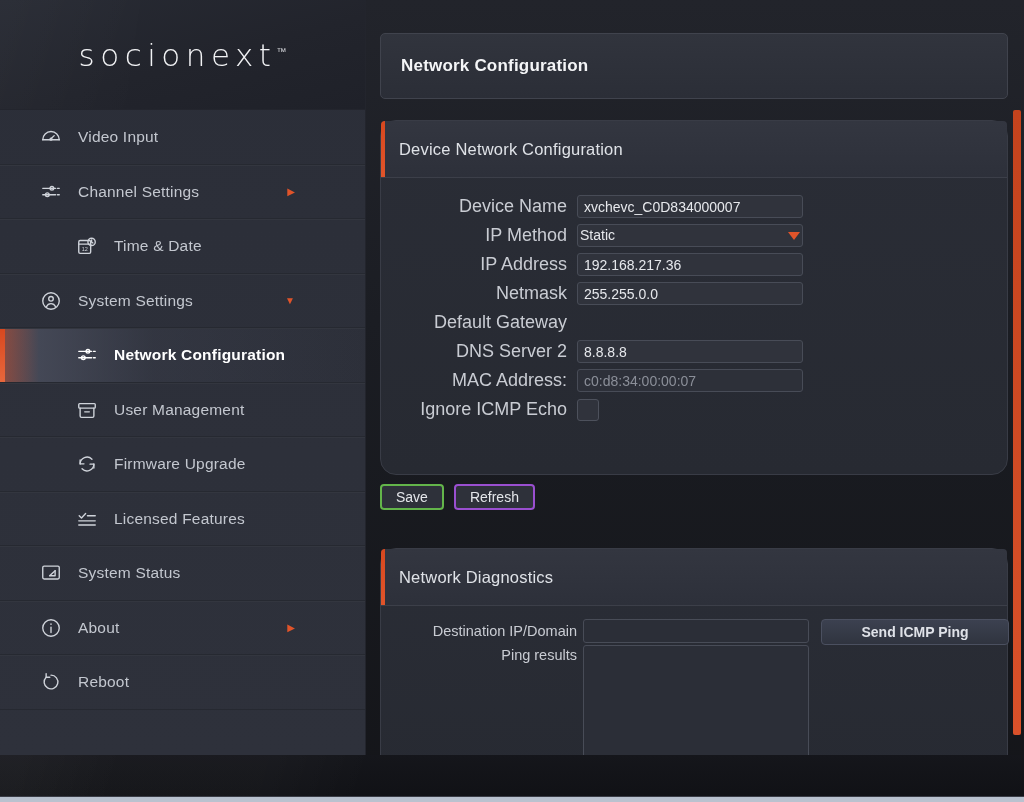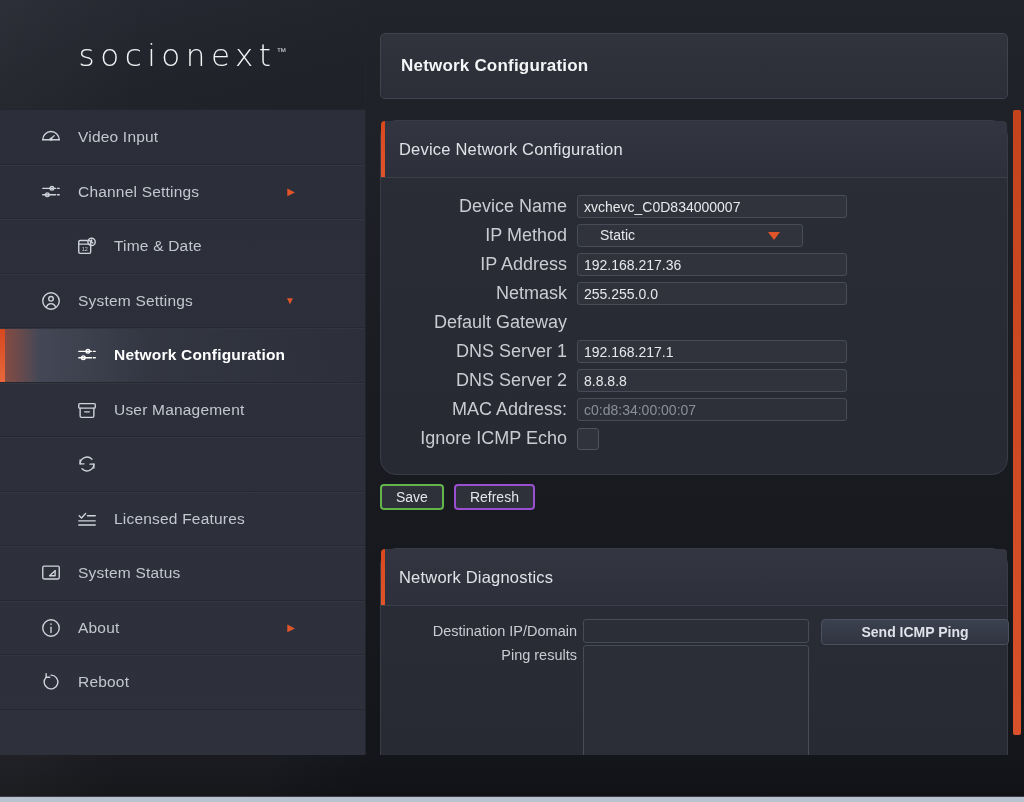--- a/index.html
+++ b/index.html
@@ -223,21 +223,21 @@
   .frow .flabel {
     width: 196px;
     text-align: right;
     padding-right: 10px;
     font-size: 18px;
     color: #c9ccd3;
     white-space: nowrap;
   }
 
   .fval {
-    width: 270px;
+    width: 226px;
     height: 23px;
     background: #30333c;
     border: 1px solid #484c57;
     border-radius: 3px;
     color: #e6e8ec;
     font-size: 14px;
     font-family: "Liberation Sans", sans-serif;
     padding: 8px 6px;
     line-height: 21px;
     outline: none;
@@ -245,21 +245,21 @@
   .fval.readonly { color: #8b8f99; background: #2d3039; }
 
   .fselect {
     width: 226px;
     height: 23px;
     background: #30333c;
     border: 1px solid #484c57;
     border-radius: 3px;
     color: #e6e8ec;
     font-size: 14px;
-    padding: 0 22px;
+    padding: 0 2px;
     line-height: 21px;
     display: flex;
     align-items: center;
     justify-content: space-between;
     cursor: pointer;
   }
   .caret-down {
     width: 0; height: 0;
     border-left: 6px solid transparent;
     border-right: 6px solid transparent;
@@ -483,20 +483,21 @@
         </div>
         <div class="nav-item sub">
           <span class="nv-icon">
             <svg width="22" height="22" viewBox="0 0 24 24" fill="none" stroke="currentColor" stroke-width="1.5" stroke-linecap="round" stroke-linejoin="round">
               <path d="M19.5 12a7.5 7.5 0 0 1-12.9 5.2"></path>
               <path d="M4.5 12a7.5 7.5 0 0 1 12.9-5.2"></path>
               <path d="M4.5 7.6v4.2h4.2"></path>
               <path d="M19.5 16.4v-4.2h-4.2"></path>
             </svg>
           </span>
+          <span class="nv-label">Firmware Upgrade</span>
         </div>
         <div class="nav-item sub">
           <span class="nv-icon">
             <svg width="22" height="22" viewBox="0 0 24 24" fill="none" stroke="currentColor" stroke-width="1.5" stroke-linecap="round" stroke-linejoin="round">
               <path d="M3.5 8.5 6 11l4.5-5"></path>
               <path d="M12.5 8.5H21"></path>
               <path d="M3 14h18"></path>
               <path d="M3 18.5h18"></path>
             </svg>
           </span>
@@ -561,24 +562,20 @@
           <div class="frow">
             <div class="flabel">IP Address</div>
             <input type="text" class="fval" value="192.168.217.36" style="">
           </div>
           <div class="frow">
             <div class="flabel">Netmask</div>
             <input type="text" class="fval" value="255.255.0.0" style="">
           </div>
           <div class="frow">
             <div class="flabel">Default Gateway</div>
-          </div>
-          <div class="frow">
-            <div class="flabel">DNS Server 1</div>
-            <input type="text" class="fval" value="192.168.217.1" style="">
           </div>
           <div class="frow">
             <div class="flabel">DNS Server 2</div>
             <input type="text" class="fval" value="8.8.8.8" style="">
           </div>
           <div class="frow">
             <div class="flabel">MAC Address:</div>
             <input type="text" class="fval readonly" readonly="" value="c0:d8:34:00:00:07" style="">
           </div>
           <div class="frow">

